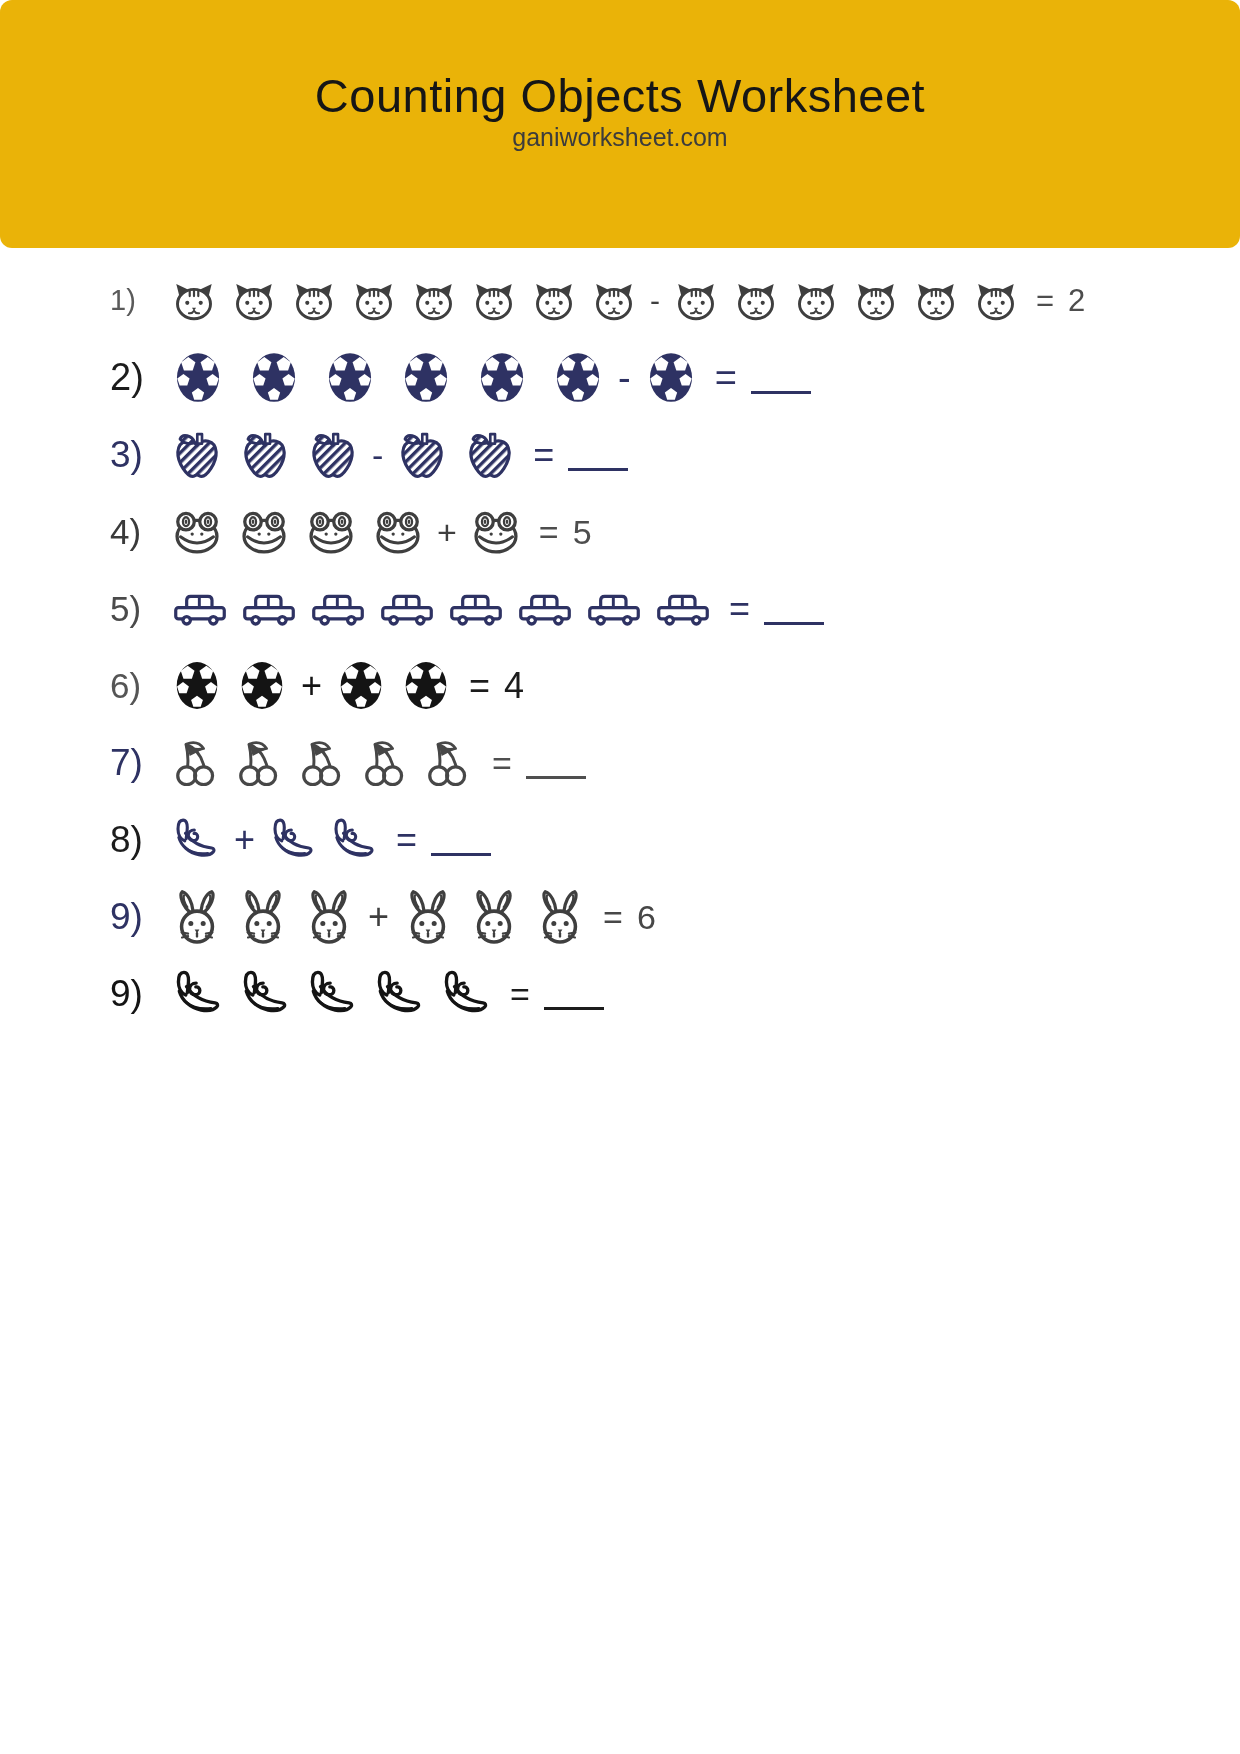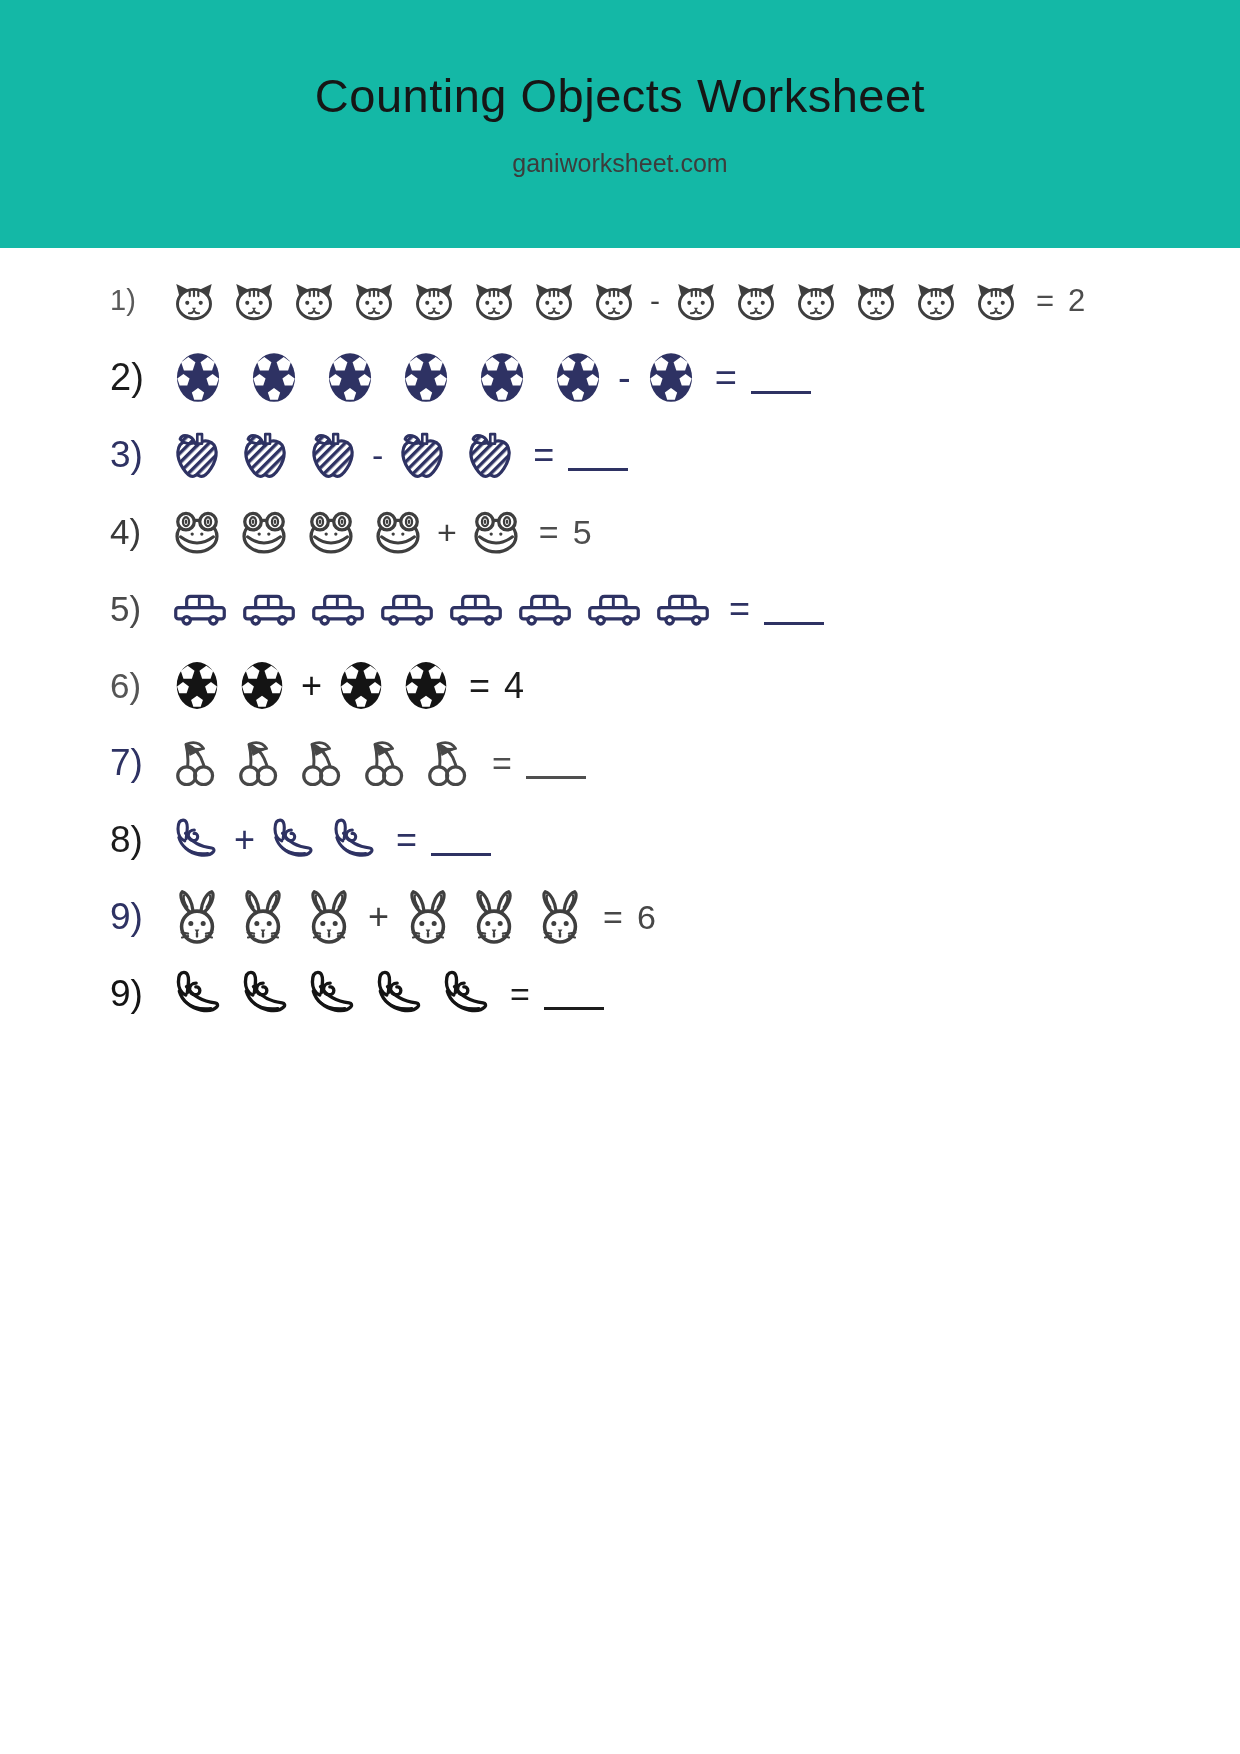--- a/index.html
+++ b/index.html
@@ -2,21 +2,21 @@
 <html><head>
 <meta charset="utf-8">
 <style>
   html,body{margin:0;padding:0;background:#fff;}
   .page{
     width:1240px;height:1754px;background:#fff;position:relative;overflow:hidden;
     font-family:"Liberation Sans",sans-serif;
   }
   .header{height:248px;text-align:center;}
   .title{padding-top:68px;font-size:47px;font-weight:500;color:#161616;letter-spacing:.5px;}
-  .subtitle{margin-top:26px;font-size:25px;color:#3c3c3c;}
+  .subtitle{font-size:25px;color:#3c3c3c;}
   .problems{padding:14px 0 0 110px;}
   .row{display:flex;align-items:center;height:77px;}
   .num{width:62px;flex:0 0 62px;}
   .group{display:flex;align-items:center;}
   .icons{display:flex;align-items:center;}
   .op{margin:0 14px;line-height:1;}
   .eq{margin-left:18px;line-height:1;}
   .result{margin-left:14px;line-height:1;}
   .blank{width:60px;height:30px;border-bottom:3.5px solid;margin-left:14px;}
   svg.icon{display:block;}
@@ -106,21 +106,21 @@
       <circle cx="12.8" cy="23.5" r="1.7" fill="currentColor"></circle>
       <circle cx="21.2" cy="23.5" r="1.7" fill="currentColor"></circle>
       <path d="M15.4 27.5 h3.2 L17 30 Z" fill="currentColor"></path>
       <path d="M17 30 v2.2" fill="none" stroke="currentColor" stroke-width="1.6" stroke-linecap="round"></path>
       <path d="M6.5 29.5 l4.5 0.8 M6.8 33 l4.2 -1 M27.5 29.5 l-4.5 0.8 M27.2 33 l-4.2 -1" fill="none" stroke="currentColor" stroke-width="1.4" stroke-linecap="round"></path>
     </symbol>
   </defs>
 </svg>
 
 <div class="page">
-  <div class="header" style="background: #14b8a6;">
+  <div class="header" style="background: #eab308; border-radius: 12px;">
     <div class="title">Counting Objects Worksheet</div>
     <div class="subtitle">ganiworksheet.com</div>
   </div>
   <div class="problems">
       <div class="row">
         <span class="num" style="color: rgb(90, 90, 90); font-size: 29px;">1)</span>
         <span class="icons">
           <span class="group" style="gap: 16px;">
             <svg class="icon" width="44" height="42" viewBox="0 0 36 34" style="color: rgb(63, 63, 63);">
               <use href="#sym-cat"></use>

